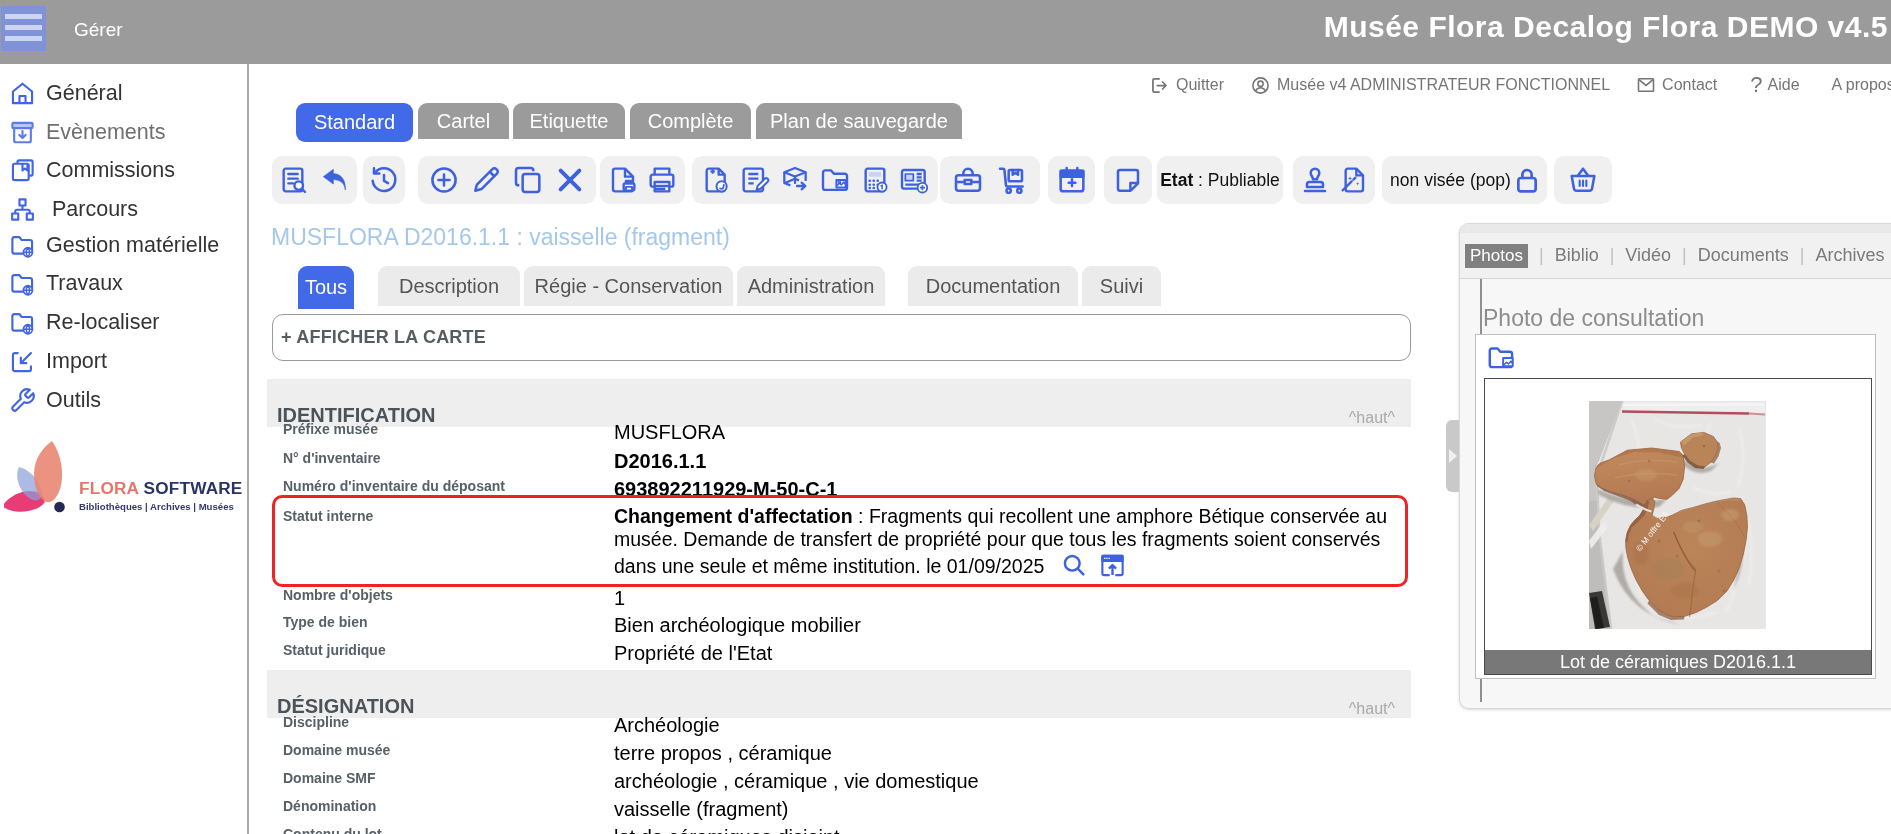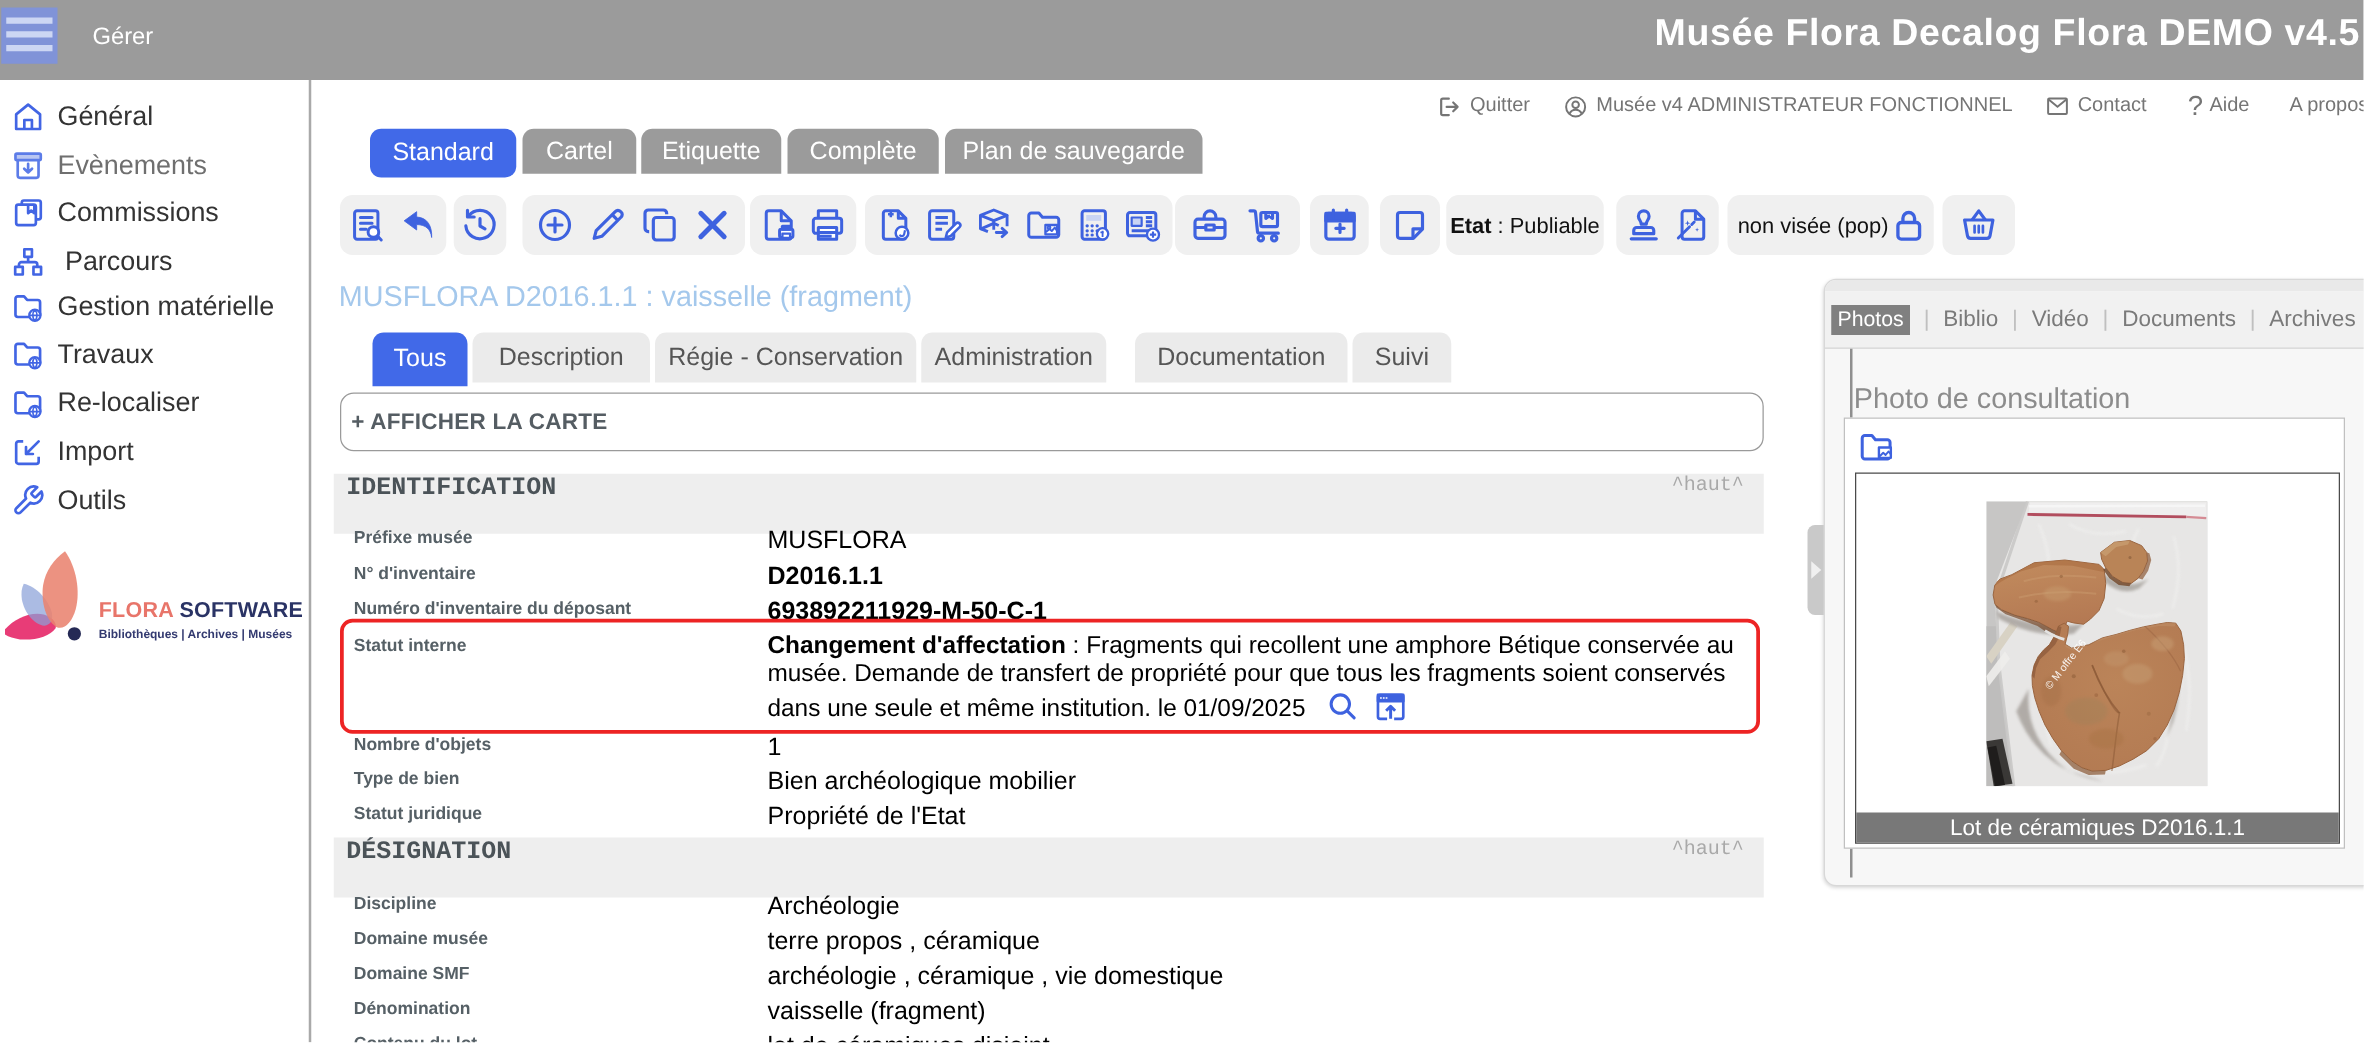--- a/index.html
+++ b/index.html
@@ -30,22 +30,22 @@
 .tgrp .lbl{font-size:17.5px;color:#111;white-space:nowrap;}
 
 #rectitle{left:271px;top:224px;font-size:23px;color:#a4c8ec;}
 
 .stab{top:266px;height:40px;background:#ebebeb;color:#555;font-size:20px;
  border-radius:9px 9px 0 0;display:flex;align-items:center;justify-content:center;}
 .stab.active{background:#4169e8;color:#fff;height:43px;}
 
 #carte{left:272px;top:314px;width:1139px;height:47px;border:1px solid #9a9a9a;border-radius:11px;
  display:flex;align-items:center;color:#555d63;font-weight:bold;font-size:18px;padding-left:8px;box-sizing:border-box;letter-spacing:0.2px;}
-.secbar{left:267px;width:1144px;height:48px;background:#eeeeee;display:flex;align-items:flex-start;
- color:#4b5358;font-weight:bold;font-size:20px;font-family:Liberation Mono, monospace;}
+.secbar{left:267px;width:1144px;height:48px;background:#eeeeee;display:flex;align-items:flex-end;
+ color:#4b5358;font-weight:bold;font-size:20px;}
 .secbar b{margin-left:10px;}
 .secbar .haut{position:absolute;right:16px;font-weight:normal;font-size:16px;color:#a9a9a9;}
 .frow{left:283px;white-space:nowrap;}
 .frow .lab{position:absolute;left:0;font-weight:bold;font-size:14px;color:#566066;}
 .frow .val{position:absolute;left:331px;font-size:20px;color:#000;}
 #redbox{left:272px;top:495px;width:1130px;height:86px;border:3px solid #ed2424;border-radius:10px;}
 #statval{left:614px;top:505px;width:780px;font-size:19.5px;color:#000;line-height:22.8px;}
 
 #rpanel{left:1459px;top:223px;width:500px;height:486px;background:#f7f7f7;border:1px solid #d8d8d8;
  border-radius:10px;box-shadow:0 1px 3px rgba(0,0,0,0.15);box-sizing:border-box;}
@@ -332,21 +332,21 @@
   <div class="abs tgrp" style="left:1554px;width:58px;">
     <svg viewBox="0 0 24 24" fill="none" stroke="#3e62df" stroke-width="1.9" stroke-linejoin="round">
         <path d="M3.5 9h17l-1.7 9.3a2 2 0 0 1-2 1.7H7.2a2 2 0 0 1-2-1.7z"></path>
         <path d="M8 9l4-5.5L16 9"></path>
         <path d="M9.5 12.5v4M12 12.5v4M14.5 12.5v4" stroke-linecap="round" stroke-width="1.6"></path>
       </svg>
   </div>
 
   <div class="abs" id="rectitle">MUSFLORA D2016.1.1 : vaisselle (fragment)</div>
 
-  <div class="abs stab active" style="left:298px;width:76px;">Tous</div>
+  <div class="abs stab active" style="left:298px;width:56px;">Tous</div>
   <div class="abs stab" style="left:378px;width:142px;">Description</div>
   <div class="abs stab" style="left:524px;width:209px;">Régie - Conservation</div>
   <div class="abs stab" style="left:737px;width:148px;">Administration</div>
   <div class="abs stab" style="left:908px;width:170px;">Documentation</div>
   <div class="abs stab" style="left:1082px;width:79px;">Suivi</div>
 
   <div class="abs" id="carte">+ AFFICHER LA CARTE</div>
 
   <div class="abs secbar" style="top:379px;">
       <b>IDENTIFICATION</b>

